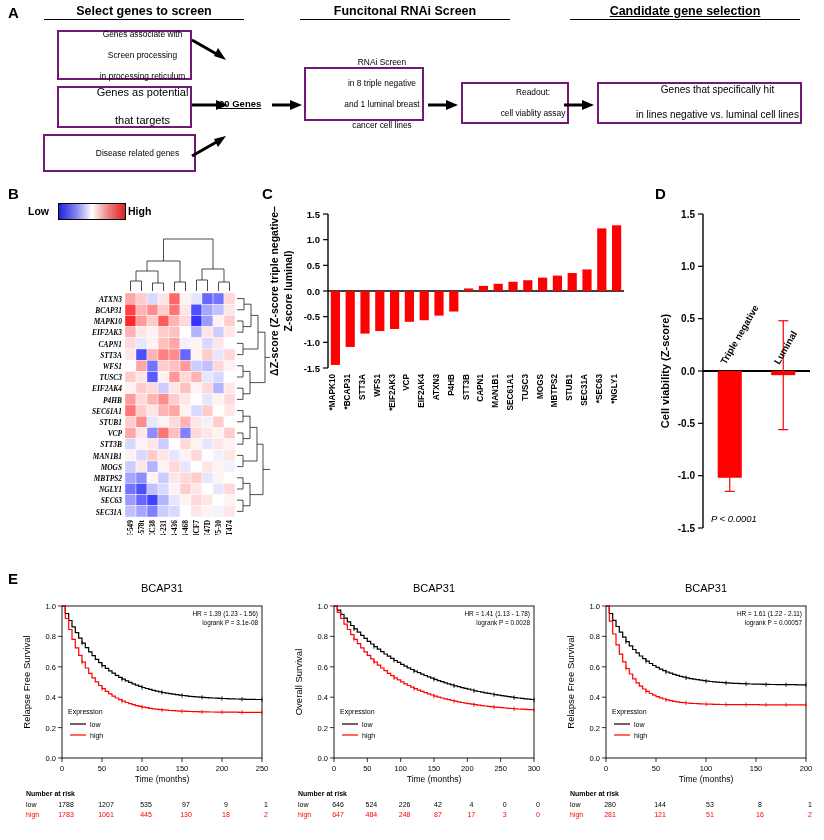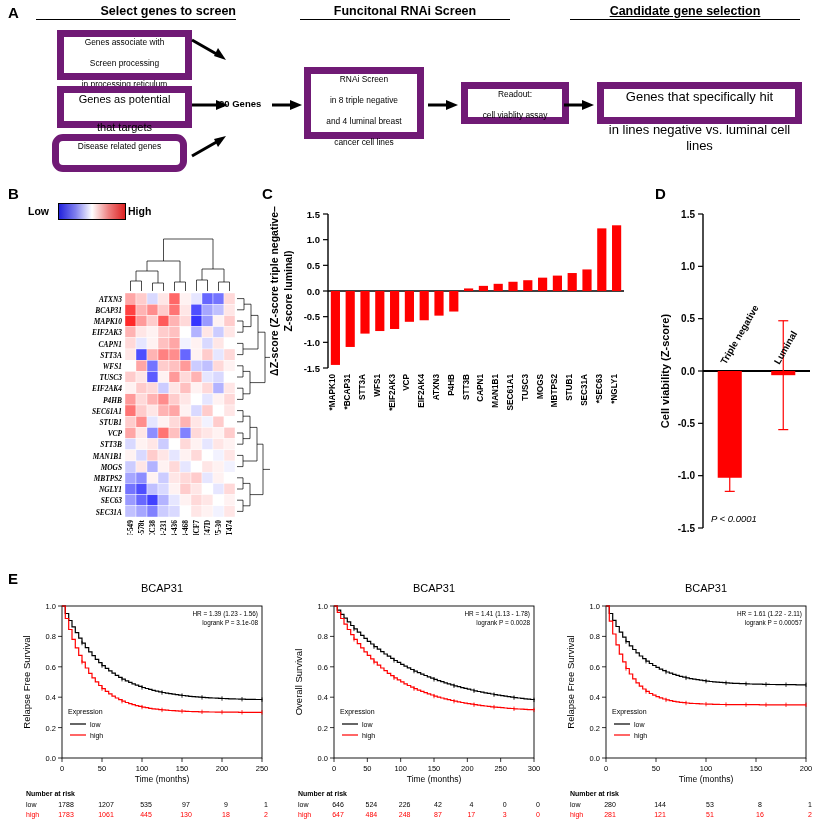--- a/index.html
+++ b/index.html
@@ -1,40 +1,40 @@
 <!DOCTYPE html>
 <html><head>
 <meta charset="utf-8">
 <style>
   html,body{margin:0;padding:0;}
   body{width:824px;height:840px;background:#ffffff;font-family:"Liberation Sans",sans-serif;color:#000;position:relative;overflow:hidden;}
   .panel-letter{position:absolute;font-weight:bold;font-size:15px;font-family:"Liberation Sans",sans-serif;}
-  .box{position:absolute;border:7px solid #701a75;background:#fff;display:flex;align-items:flex-start;justify-content:center;text-align:center;box-sizing:border-box;}
+  .box{position:absolute;border:2px solid #701a75;background:#fff;display:flex;align-items:center;justify-content:center;text-align:center;box-sizing:border-box;padding-left:36px;}
   .box span{display:block;line-height:1.25;}
   .hdr{position:absolute;font-weight:bold;font-size:12.5px;text-align:center;border-bottom:1.6px solid #000;padding-bottom:1px;}
   .arrow{position:absolute;}
-  .smalltxt{position:absolute;font-size:9px;}
+  .smalltxt{position:absolute;font-size:9px;text-decoration:underline;}
   svg{display:block;}
 </style>
 </head>
 <body>
 
 <div class="panel-letter" style="left:8px;top:4px;">A</div>
 
-<div class="hdr" style="left:36px;top:4px;width:200px;text-align:right;">Select genes to screen</div>
+<div class="hdr" style="left:44px;top:4px;width:200px;">Select genes to screen</div>
 <div class="hdr" style="left:300px;top:4px;width:210px;">Funcitonal RNAi Screen</div>
 <div class="hdr" style="left:570px;top:4px;width:230px;text-decoration:underline;">Candidate gene selection</div>
 
 <div class="box" style="left:57px;top:30px;width:135px;height:50px;font-size:8.4px;">
   <span><span>Genes  associate with</span><br><span>Screen processing</span><br><span>in processing reticulum</span></span>
 </div>
 <div class="box" style="left:57px;top:86px;width:135px;height:42px;font-size:11px;">
   <span><span>Genes as potential</span><br><span>that targets</span></span>
 </div>
-<div class="box" style="left:52px;top:134px;width:135px;height:38px;font-size:8.4px;border-radius:11px;">
+<div class="box" style="left:43px;top:134px;width:153px;height:38px;font-size:8.4px;">
   <span>
       <span>Disease related genes</span>
     </span>
 </div>
 
 <svg class="arrow" style="left:190px;top:36px;" width="40" height="26">
   <line x1="2" y1="4" x2="30" y2="20" stroke="#000" stroke-width="3"></line>
   <polygon points="36,24 24,20 28,12" fill="#000"></polygon>
 </svg>
 <svg class="arrow" style="left:190px;top:97px;" width="40" height="16">
@@ -46,39 +46,39 @@
   <polygon points="36,2 28,13 24,5" fill="#000"></polygon>
 </svg>
 
 <div class="smalltxt" style="left:219px;top:98px;font-size:9.5px;font-weight:bold;">20 Genes</div>
 
 <svg class="arrow" style="left:272px;top:97px;" width="32" height="16">
   <line x1="0" y1="8" x2="20" y2="8" stroke="#000" stroke-width="3"></line>
   <polygon points="30,8 18,13 18,3" fill="#000"></polygon>
 </svg>
 
-<div class="box" style="left:304px;top:67px;width:120px;height:72px;font-size:8.4px;">
-  <span><span>RNAi Screen</span><br><span>in 8 triple negative</span><br><span>and 4 luminal breast</span><br><span>cancer cell lines</span></span>
+<div class="box" style="left:304px;top:67px;width:120px;height:54px;font-size:8.4px;">
+  <span><span>RNAi Screen</span><br><span>in 8 triple negative</span><br><span>and 1 luminal breast</span><br><span>cancer cell lines</span></span>
 </div>
 
 <svg class="arrow" style="left:428px;top:97px;" width="32" height="16">
   <line x1="0" y1="8" x2="20" y2="8" stroke="#000" stroke-width="3"></line>
   <polygon points="30,8 18,13 18,3" fill="#000"></polygon>
 </svg>
 
 <div class="box" style="left:461px;top:82px;width:108px;height:42px;font-size:8.4px;">
   <span><span>Readout:</span><br><span>cell viablity assay</span></span>
 </div>
 
 <svg class="arrow" style="left:564px;top:97px;" width="32" height="16">
   <line x1="0" y1="8" x2="20" y2="8" stroke="#000" stroke-width="3"></line>
   <polygon points="30,8 18,13 18,3" fill="#000"></polygon>
 </svg>
 
-<div class="box" style="left:597px;top:82px;width:205px;height:42px;font-size:13px;">
+<div class="box" style="left:597px;top:82px;width:205px;height:42px;font-size:10px;">
   <span><span>Genes that specifically hit</span><br><span>in lines negative vs. luminal cell lines</span></span>
 </div>
 
 <div class="panel-letter" style="left:8px;top:185px;">B</div>
 
 <div style="position:absolute;left:28px;top:205px;font-size:10.5px;font-weight:bold;">Low</div>
 <div style="position:absolute;left:128px;top:205px;font-size:10.5px;font-weight:bold;">High</div>
 <div style="position:absolute;left:58px;top:203px;width:66px;height:15px;border:1px solid #000;background:linear-gradient(to right,#2222dd,#7f7fee,#ffffff,#ee8080,#dd2222);"></div>
 
 <div id="panelB-root" style="position:absolute;left:20px;top:225px;">

